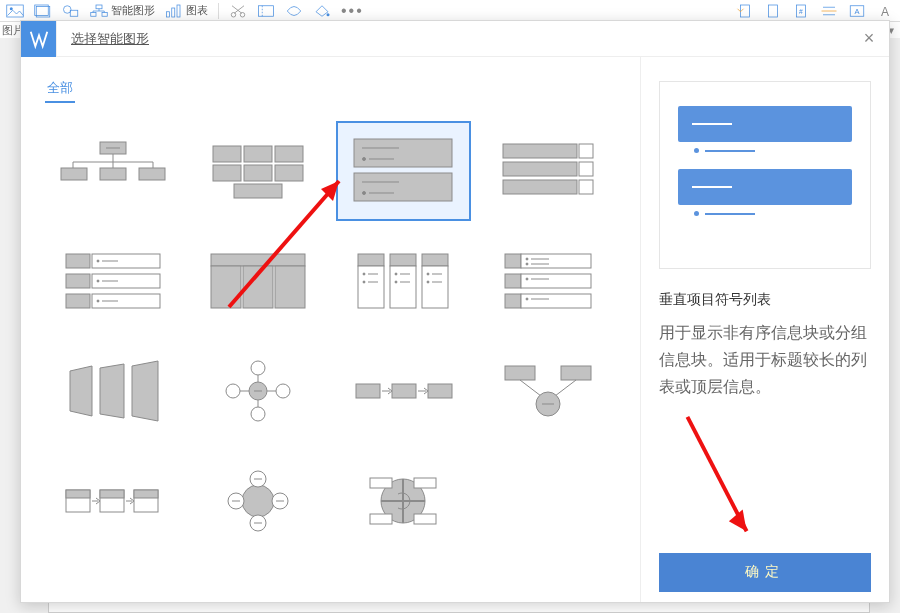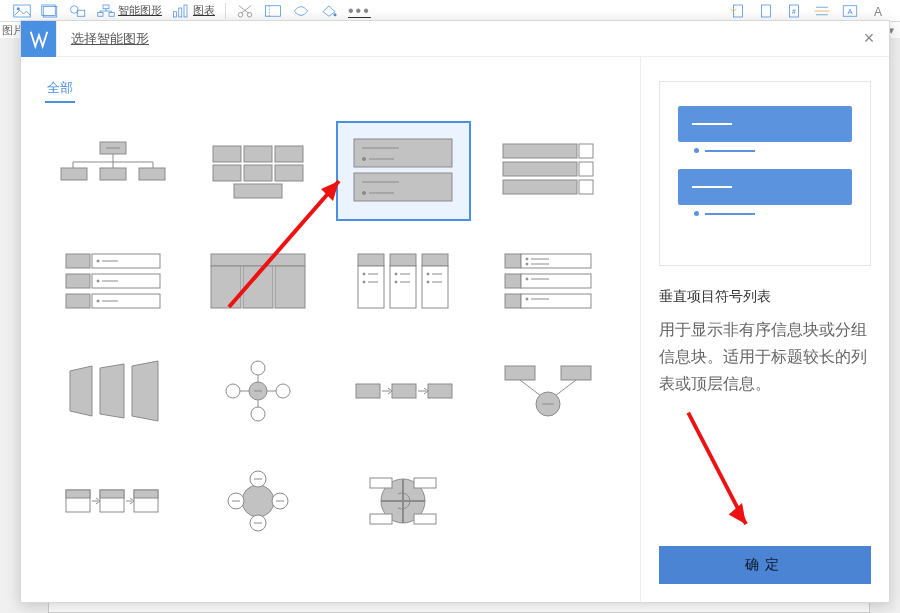--- a/index.html
+++ b/index.html
@@ -1,18 +1,18 @@
 <!DOCTYPE html>
 <html><head>
   <meta charset="utf-8">
   <style>
     * { box-sizing: border-box; margin: 0; padding: 0; }
     body { font-family: "Microsoft YaHei", sans-serif; font-size: 12px; color: #333; background: #f0f0f0; width: 900px; height: 613px; overflow: hidden; }
 
-    .toolbar { height: 22px; background: #fff; border-bottom: 1px solid #ddd; display: flex; align-items: center; padding: 0 13px; gap: 10px; text-decoration: underline; }
+    .toolbar { height: 22px; background: #fff; border-bottom: 1px solid #ddd; display: flex; align-items: center; padding: 0 6px; gap: 10px; }
     .tb-item { display: flex; align-items: center; gap: 3px; font-size: 11px; color: #555; }
     .tb-icon { width: 18px; height: 14px; display: inline-block; }
 
     .underbar { height: 16px; background: #fff; display:flex; align-items:center; padding-left: 2px; font-size: 11px; color:#666; justify-content: space-between;}
 
     .page-area { position: absolute; top: 20px; left: 20px; right: 10px; bottom: 10px; background: #fff; border: 1px solid #d8d8d8; box-shadow: 0 3px 14px rgba(0,0,0,0.18); }
 
     .modal-logo { width: 36px; height: 36px; background: #4a90e2; display:flex; align-items:center; justify-content:center; border-right:1px solid #eee;}
     .modal-header { height: 36px; display:flex; align-items:center; border-bottom: 1px solid #eee;}
     .modal-title { padding-left: 14px; font-size: 13px; color:#555; flex:1;text-decoration:underline;}
@@ -20,32 +20,32 @@
 
     .modal-body { position: absolute; top: 36px; left:0; right:0; bottom:0; display:flex;}
     .left-pane { flex:1; padding: 18px 24px; border-right: 1px solid #eee; overflow:hidden; position:relative;}
     .tabs { margin-bottom: 18px; }
     .tab { display:inline-block; font-size:13px; color:#4a90e2; padding: 4px 2px; border-bottom: 2px solid #4a90e2;}
 
     .grid { display:grid; grid-template-columns: repeat(4, 1fr); gap: 10px 10px;}
     .thumb { height: 100px; border: 1px solid transparent; display:flex; align-items:center; justify-content:center; padding:4px; position:relative;}
     .thumb.selected { border: 2px solid #4a90e2; background:#eaf3ff; }
 
-    .right-pane { width: 248px; padding: 24px 18px 18px; display:flex; flex-direction:column;}
+    .right-pane { width: 248px; padding: 24px 18px 10px; display:flex; flex-direction:column;}
     .preview { border: 1px solid #e5e5e5; height: 190px; padding: 24px 18px; }
     .pv-block { background:#5b93de; height:36px; border-radius:2px; display:flex; align-items:center; padding-left:14px; margin-bottom:6px;}
     .pv-line { width:40px; height:2px; background:#fff;}
     .pv-sub { display:flex; align-items:center; gap:6px; padding-left:16px; margin-bottom:16px;}
     .pv-dot { width:5px; height:5px; border-radius:50%; background:#5b93de;}
     .pv-subline { width:50px; height:2px; background:#5b93de;}
 
     .pv-title { font-size: 14px; color:#333; margin-top: 22px; font-weight:500;}
     .pv-desc { font-size: 16px; color:#666; line-height: 1.7; margin-top: 10px;}
 
-    .confirm-btn { margin-top:auto; background:#4a84d3; color:#0f172a; height:40px; border:none; font-size:14px; letter-spacing:6px; cursor:pointer;}
+    .confirm-btn { margin-top:auto; background:#4a84d3; color:#fef9c3; height:40px; border:none; font-size:14px; letter-spacing:6px; cursor:pointer;}
 
     .arrow1 { position:absolute; pointer-events:none; }
 
     
     .mini rect, .mini line, .mini circle, .mini polygon, .mini path { stroke:#8b8b8b; }
     .mini .f { fill:#c2c2c2; }
     .mini .w { fill:#fff; }
     .mini .n { fill:none; }
 
     .doc-bg { position:absolute; left:48px; right:30px; top:38px; bottom:0; background:#fff; border:1px solid #d0d0d0;}

